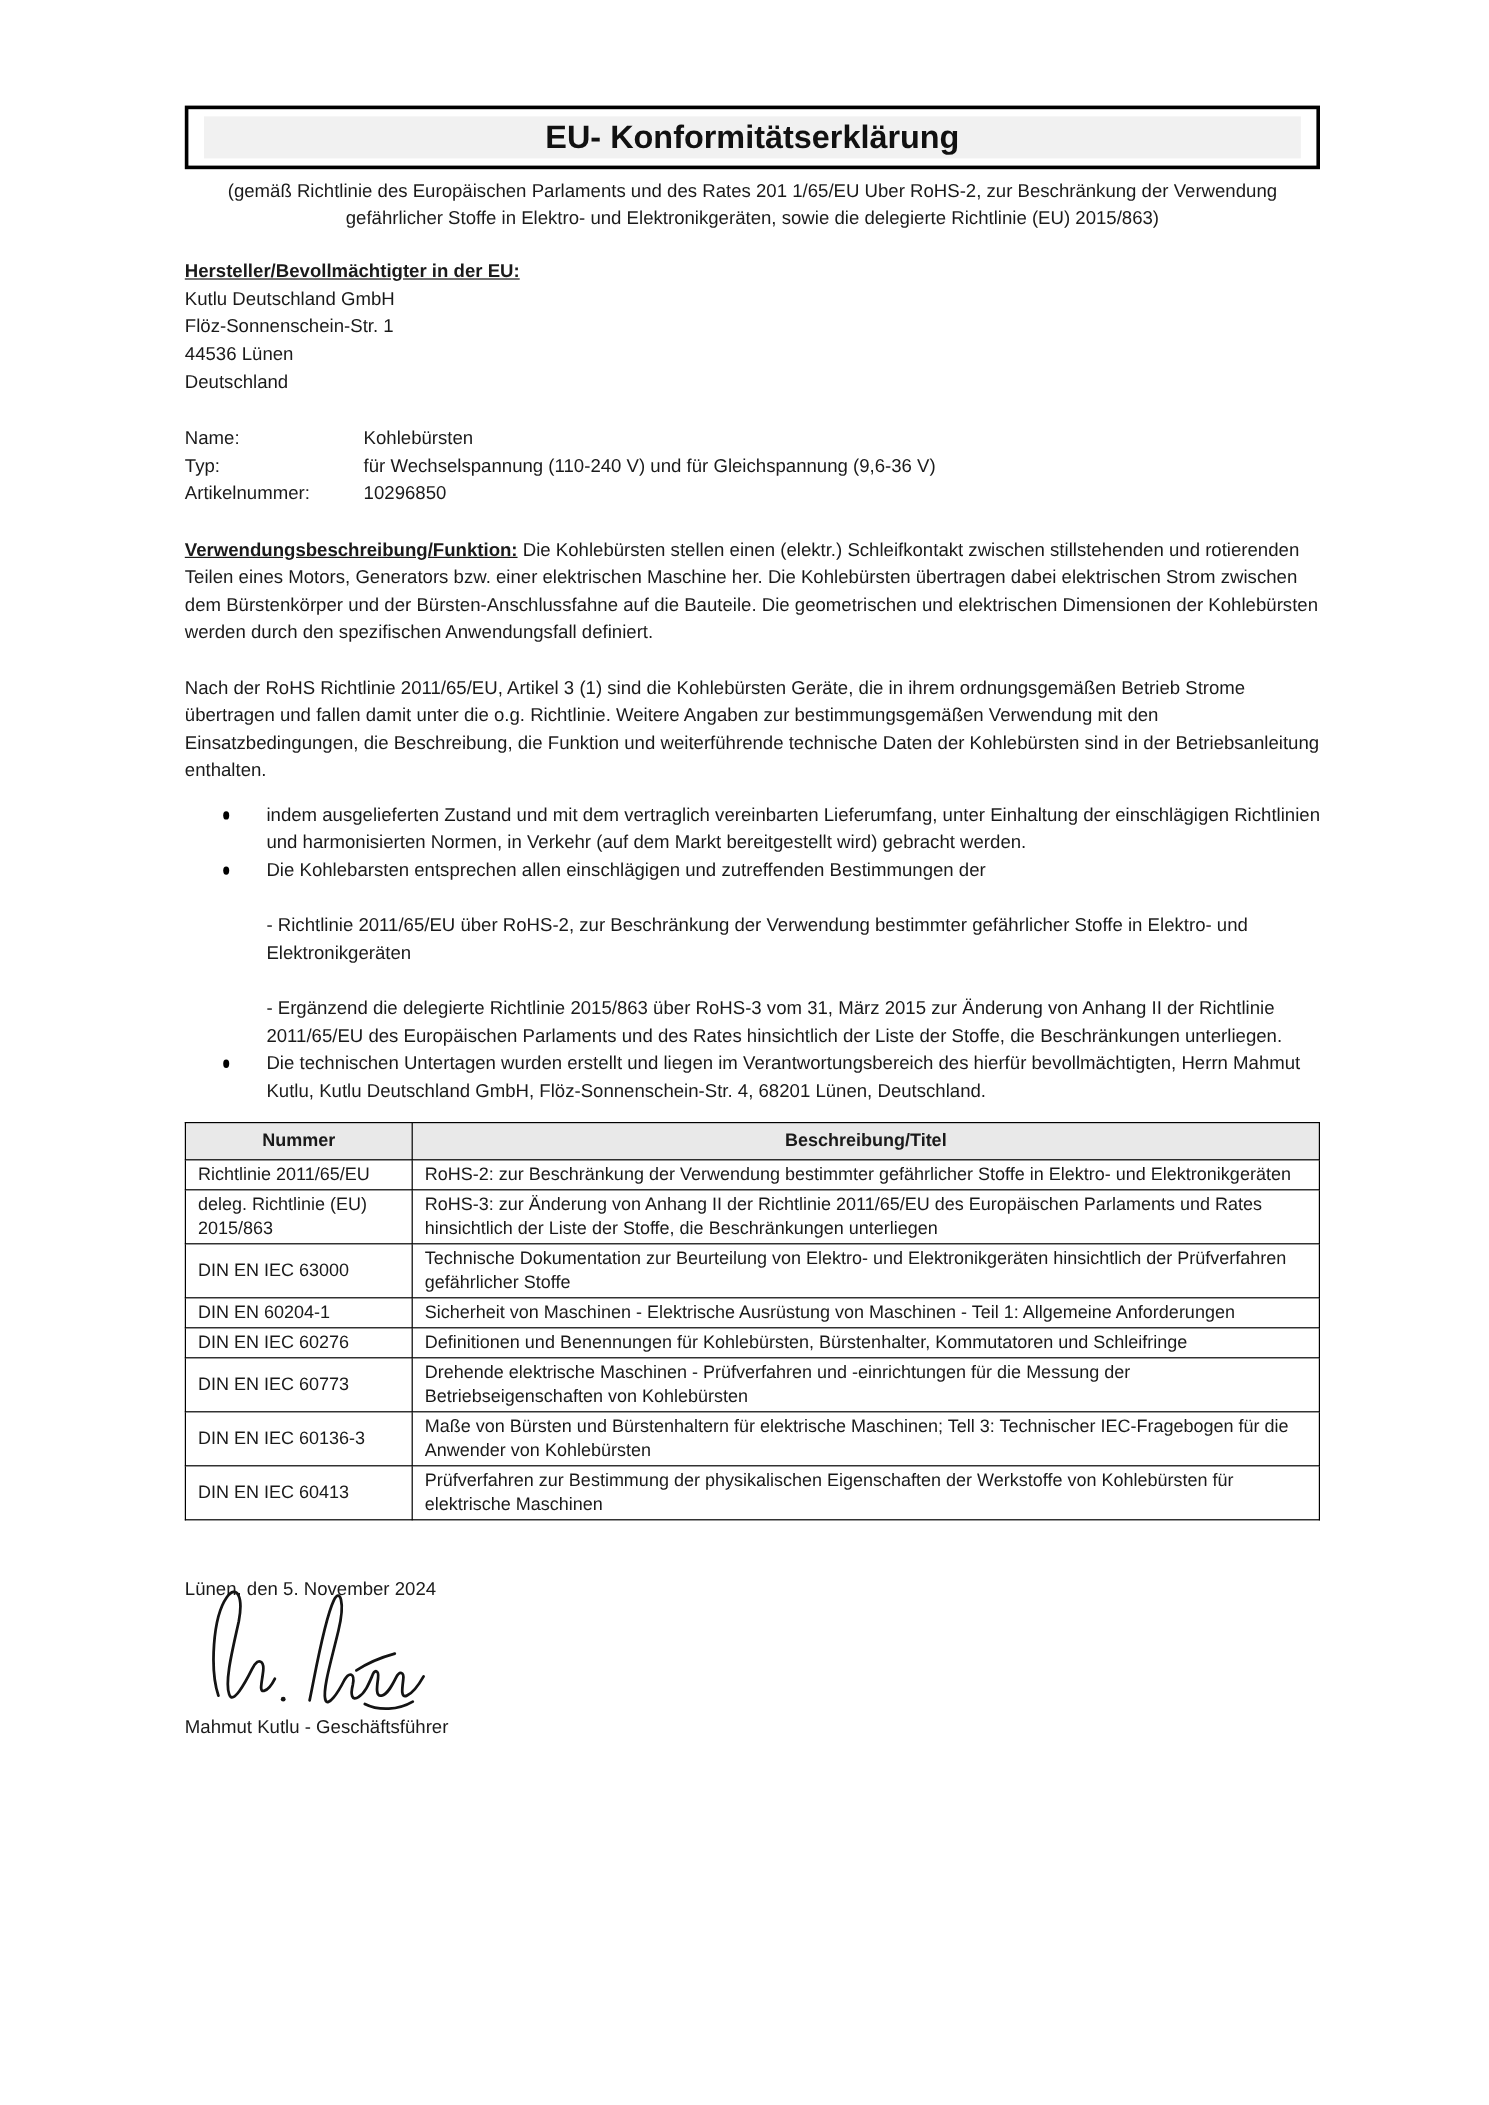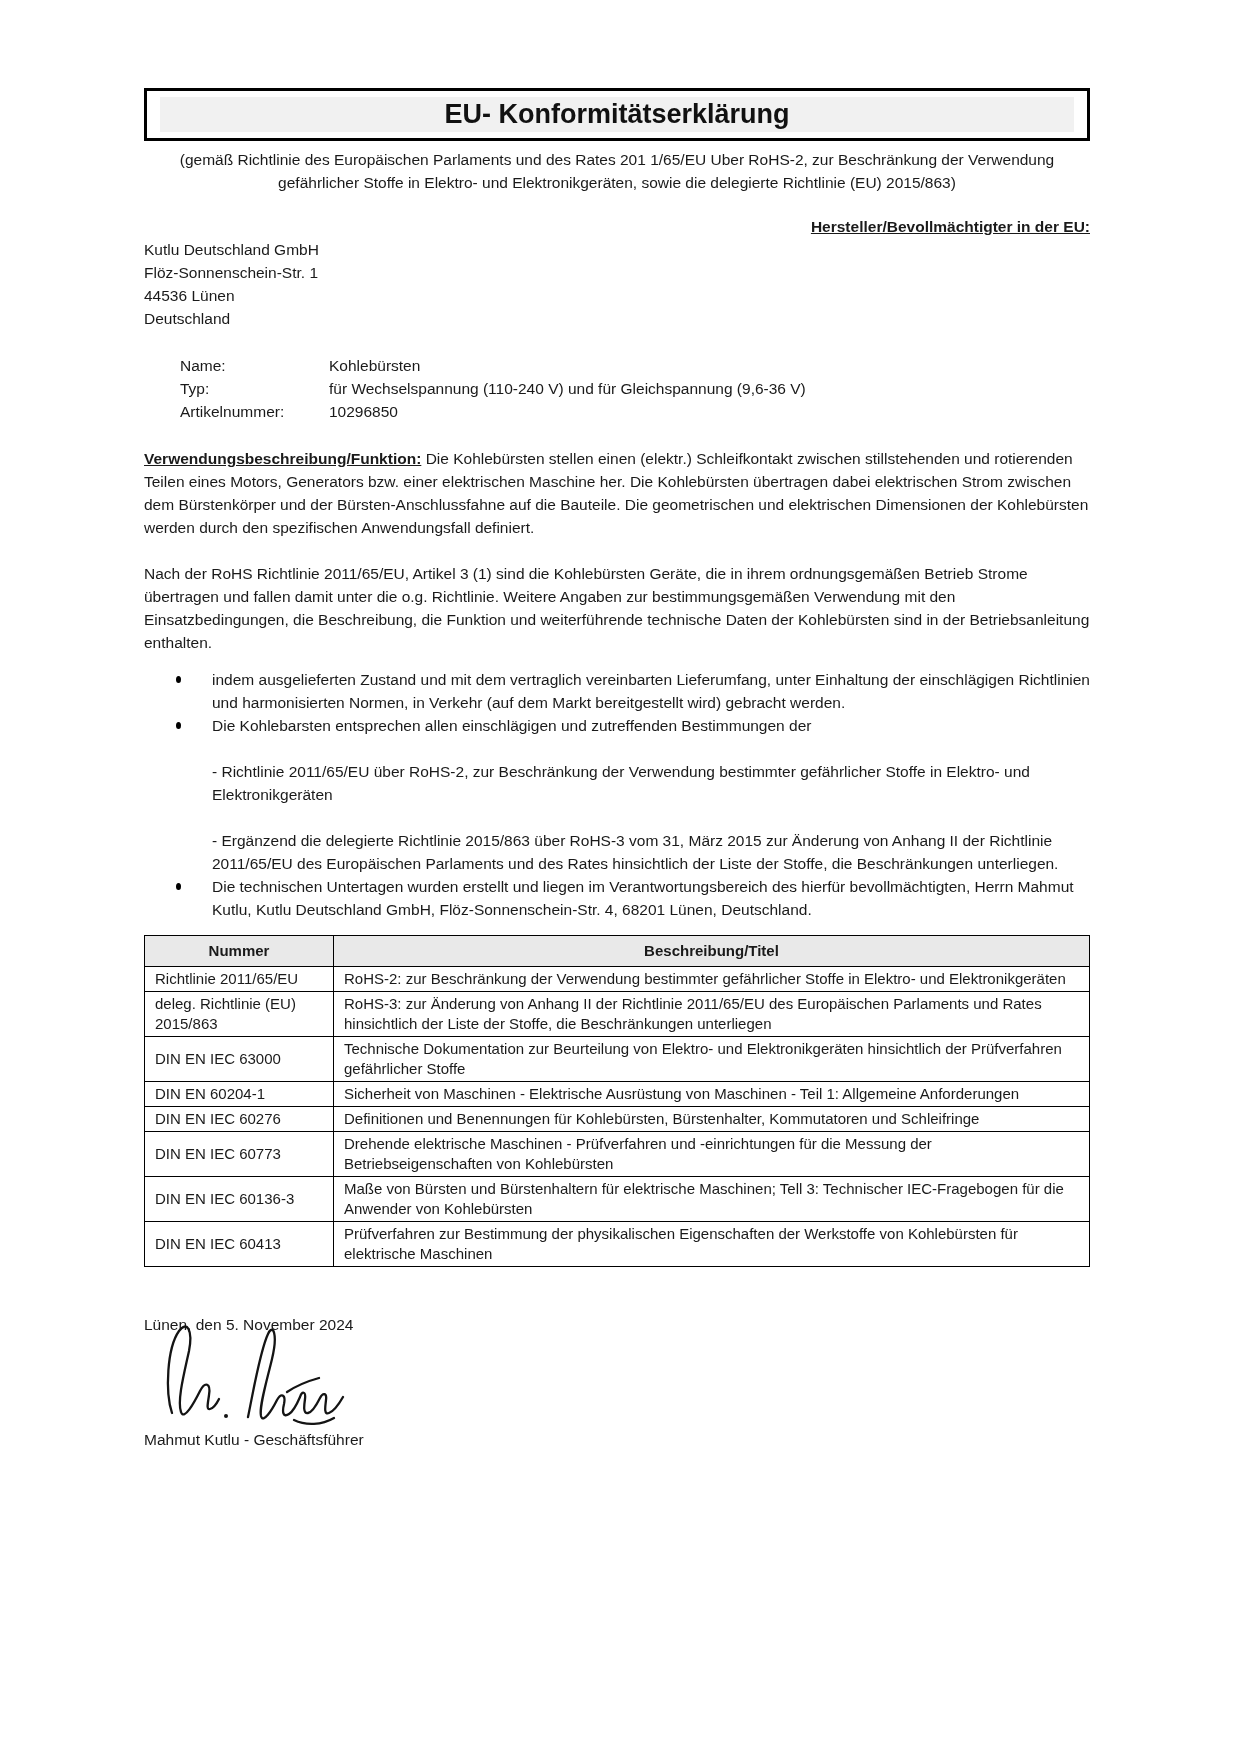--- a/index.html
+++ b/index.html
@@ -9,21 +9,21 @@
     height: 1754px;
     background: #ffffff;
     font-family: "Liberation Sans", "DejaVu Sans", sans-serif;
     color: #1a1a1a;
     font-size: 15.5px;
     line-height: 23px;
     overflow: hidden;
   }
   .content {
     position: absolute;
-    left: 144px;
+    left: 154px;
     top: 0;
     width: 946px;
   }
   
   .title-box {
     margin-top: 88px;
     border: 3px solid #000;
     padding: 6px 13px;
   }
   .title-band {
@@ -38,27 +38,26 @@
     font-weight: bold;
     color: #111;
   }
   .subtitle {
     margin: 7px 0 0 0;
     text-align: center;
   }
   .bold-underline {
     font-weight: bold;
     text-decoration: underline;
-    text-align: right;
   }
   .manufacturer { margin-top: 21px; }
   .line { margin: 0; }
   .product { margin-top: 24px; }
   .prow { display: flex; margin: 0; }
-  .plabel { width: 149px; flex: 0 0 149px; margin-left: 36px; }
+  .plabel { width: 149px; flex: 0 0 149px; }
   .usage { margin: 24px 0 0 0; }
   .para { margin: 23px 0 0 0; }
   ul.bullets {
     list-style: none;
     margin: 14px 0 0 0;
     padding: 0 0 0 68px;
   }
   ul.bullets > li { position: relative; margin: 0; }
   ul.bullets > li::before {
     content: "";

